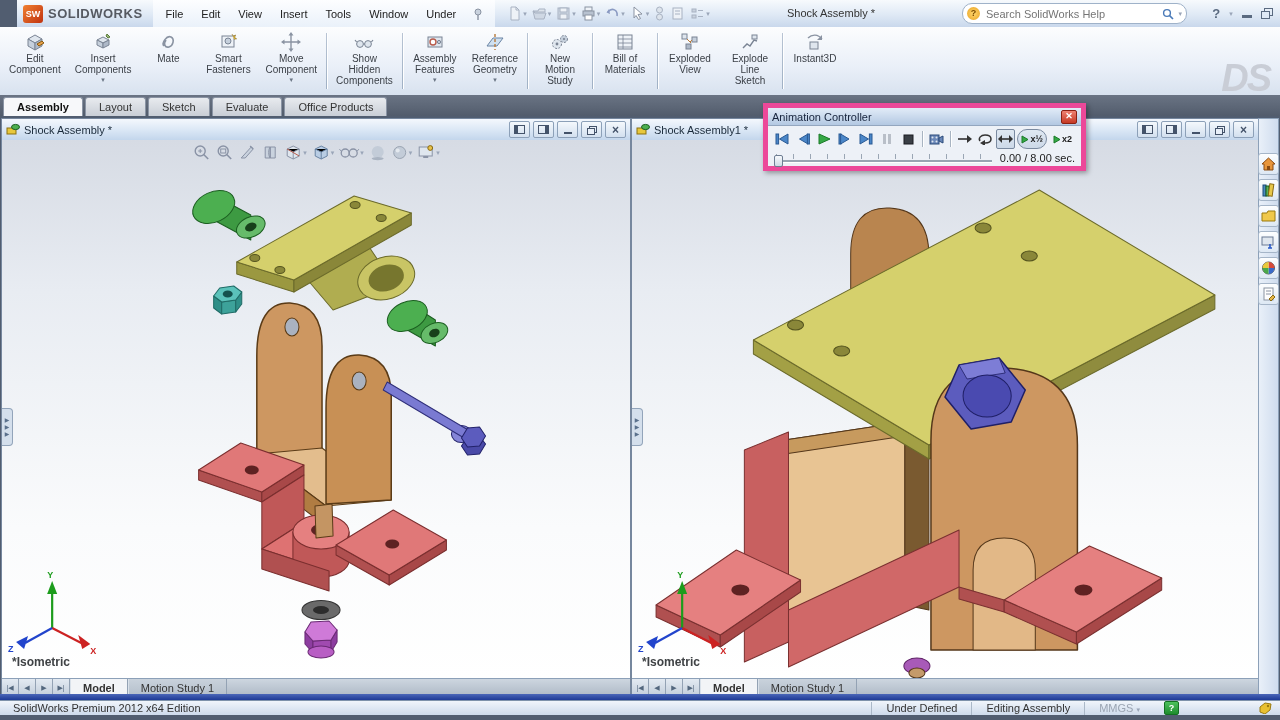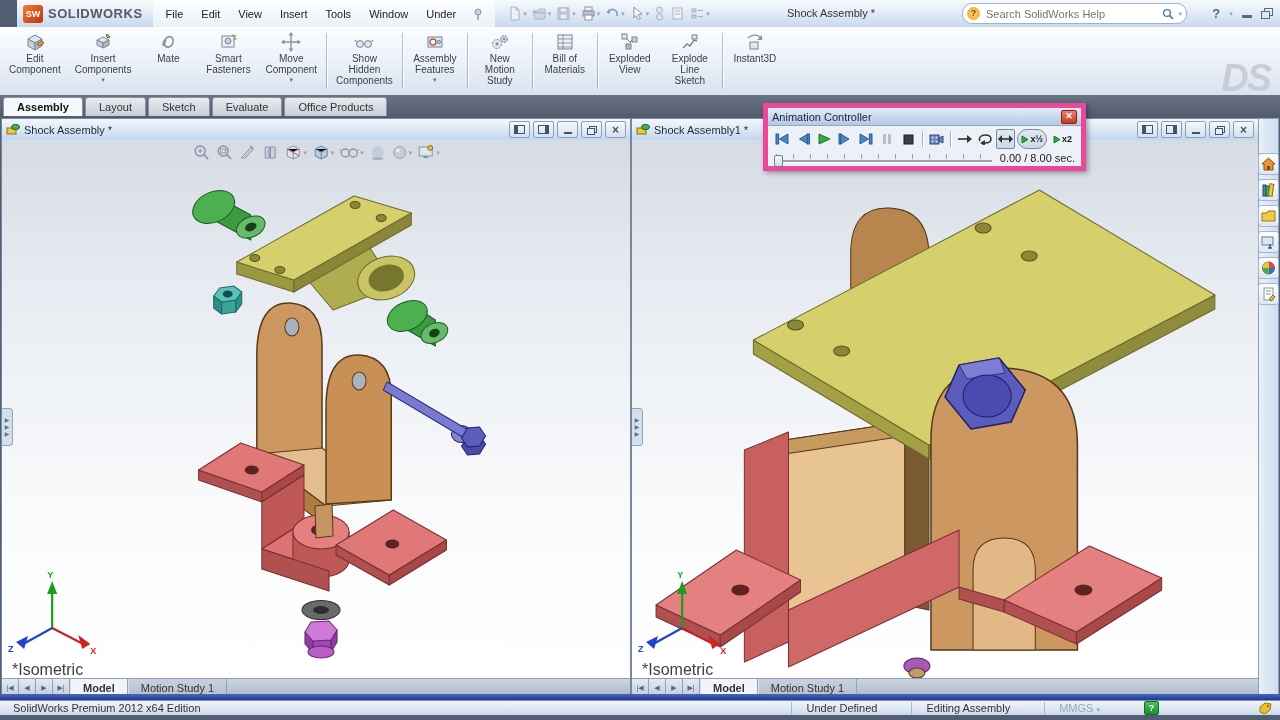--- a/index.html
+++ b/index.html
@@ -82,21 +82,21 @@
   .viewport{position:absolute;left:0;top:21px;right:0;bottom:17px;overflow:hidden;
     background:linear-gradient(180deg,#d6dbe4 0%,#e8ecf2 28%,#fafbfc 72%,#ffffff 100%);}
   .scene{position:absolute;inset:0;width:100%;height:100%;}
   .hud-toolbar{position:absolute;left:50%;top:4px;transform:translateX(-50%);
     display:flex;align-items:center;gap:5px;z-index:5;}
   .hud-ico{display:flex;align-items:center;gap:1px;}
   .edge-handle{position:absolute;left:0;top:268px;width:10px;height:36px;background:#d4dfec;
     border:1px solid #92a4ba;border-left:none;border-radius:0 4px 4px 0;
     display:flex;flex-direction:column;align-items:center;justify-content:center;gap:1px;
     font-size:6px;color:#5a708c;line-height:1;z-index:6;}
-  .iso-label{position:absolute;left:10px;bottom:0;font-weight:normal;color:#3f4245;font-size:16px;z-index:5;}
+  .iso-label{position:absolute;left:10px;bottom:10px;font-weight:bold;color:#3f4245;font-size:12px;z-index:5;}
   .win-tabbar{position:absolute;left:0;right:0;bottom:0;height:17px;
     background:linear-gradient(180deg,#cdd6e0,#aeb9c6);border-top:1px solid #8ca0b8;
     display:flex;align-items:stretch;}
   .navbtn{width:16px;border-right:1px solid #93a2b4;background:linear-gradient(180deg,#e3eaf2,#c3cedb);
     display:flex;align-items:center;justify-content:center;font-size:7px;color:#53677e;}
   .doc-tab{padding:0 12px;display:flex;align-items:center;font-size:11px;color:#333;
     background:linear-gradient(180deg,#c9d2dc,#b4bfcb);border-right:1px solid #93a2b4;border-left:1px solid #d9e1ea;}
   .doc-tab.active{background:#f2f4f7;font-weight:bold;}
   
   .taskpane{position:absolute;left:1258px;top:2px;width:21px;height:577px;
@@ -125,21 +125,21 @@
   .ac-ticks{position:absolute;left:2px;right:0;top:2px;height:5px;
     background:repeating-linear-gradient(90deg,#9aa6b4 0 1px,transparent 1px 17px);}
   .ac-thumb{position:absolute;left:0;top:3px;width:7px;height:10px;border:1px solid #6d7d92;border-radius:2px;
     background:linear-gradient(180deg,#f6f9fc,#cfdae6);}
   .ac-time{color:#1c1c1c;white-space:nowrap;}
   
   .statusbar{position:absolute;left:0;top:700px;width:1280px;height:14px;
     background:linear-gradient(180deg,#f0f5fb,#cddaeb);border-top:1px solid #7e92aa;
     display:flex;align-items:center;font-size:11px;color:#333;}
   .sb-left{padding-left:13px;}
-  .sb-right{margin-left:auto;display:flex;align-items:center;height:100%;gap:20px;}
+  .sb-right{margin-left:auto;display:flex;align-items:center;height:100%;}
   .sb-item{padding:0 14px;border-left:1px solid #aab8c8;line-height:13px;}
   .sb-dim{color:#9aa4b2;}
   .sb-q{width:13px;height:12px;background:linear-gradient(180deg,#4cc25c,#1e8c2e);border:1px solid #137022;
     border-radius:2px;color:#fff;font-weight:bold;font-size:9px;text-align:center;line-height:12px;margin:0 10px;}
   .sb-tag{margin:0 8px 0 70px;}
 </style>
 </head>
 <body>
 
 <div class="screen">
@@ -307,20 +307,29 @@
       </div>
     <div class="rib-sep"></div>
     <div class="rbtn">
       <svg width="20" height="20" viewBox="0 0 20 20">
           <rect x="3" y="5" width="14" height="10" fill="#dfe6ee" stroke="#7a8494"></rect>
           <circle cx="8" cy="10" r="3" fill="#fff" stroke="#b85a4a" stroke-width="1.4"></circle>
           <circle cx="14" cy="10" r="1.6" fill="#c6d0dc" stroke="#7a8494"></circle>
         </svg>
       <span class="rbtn-label">Assembly
 Features</span>
+      <span class="drop">▾</span>
+      </div>
+    <div class="rbtn">
+      <svg width="20" height="20" viewBox="0 0 20 20">
+          <path d="M2 14l6-8h10l-6 8z" fill="#cfe0f0" stroke="#6a84a4"></path>
+          <line x1="10" y1="2" x2="10" y2="18" stroke="#b87a3a" stroke-width="1.4" stroke-dasharray="3 2"></line>
+        </svg>
+      <span class="rbtn-label">Reference
+Geometry</span>
       <span class="drop">▾</span>
       </div>
     <div class="rib-sep"></div>
     <div class="rbtn">
       <svg width="20" height="20" viewBox="0 0 20 20">
           <circle cx="7" cy="12" r="4.5" fill="#dfe6ee" stroke="#7a8494" stroke-dasharray="2 1.4"></circle>
           <circle cx="14" cy="7" r="3.5" fill="#c6d0dc" stroke="#7a8494" stroke-dasharray="2 1.4"></circle>
           <circle cx="7" cy="12" r="1.4" fill="#7a8494"></circle>
           <circle cx="14" cy="7" r="1.1" fill="#7a8494"></circle>
         </svg>

